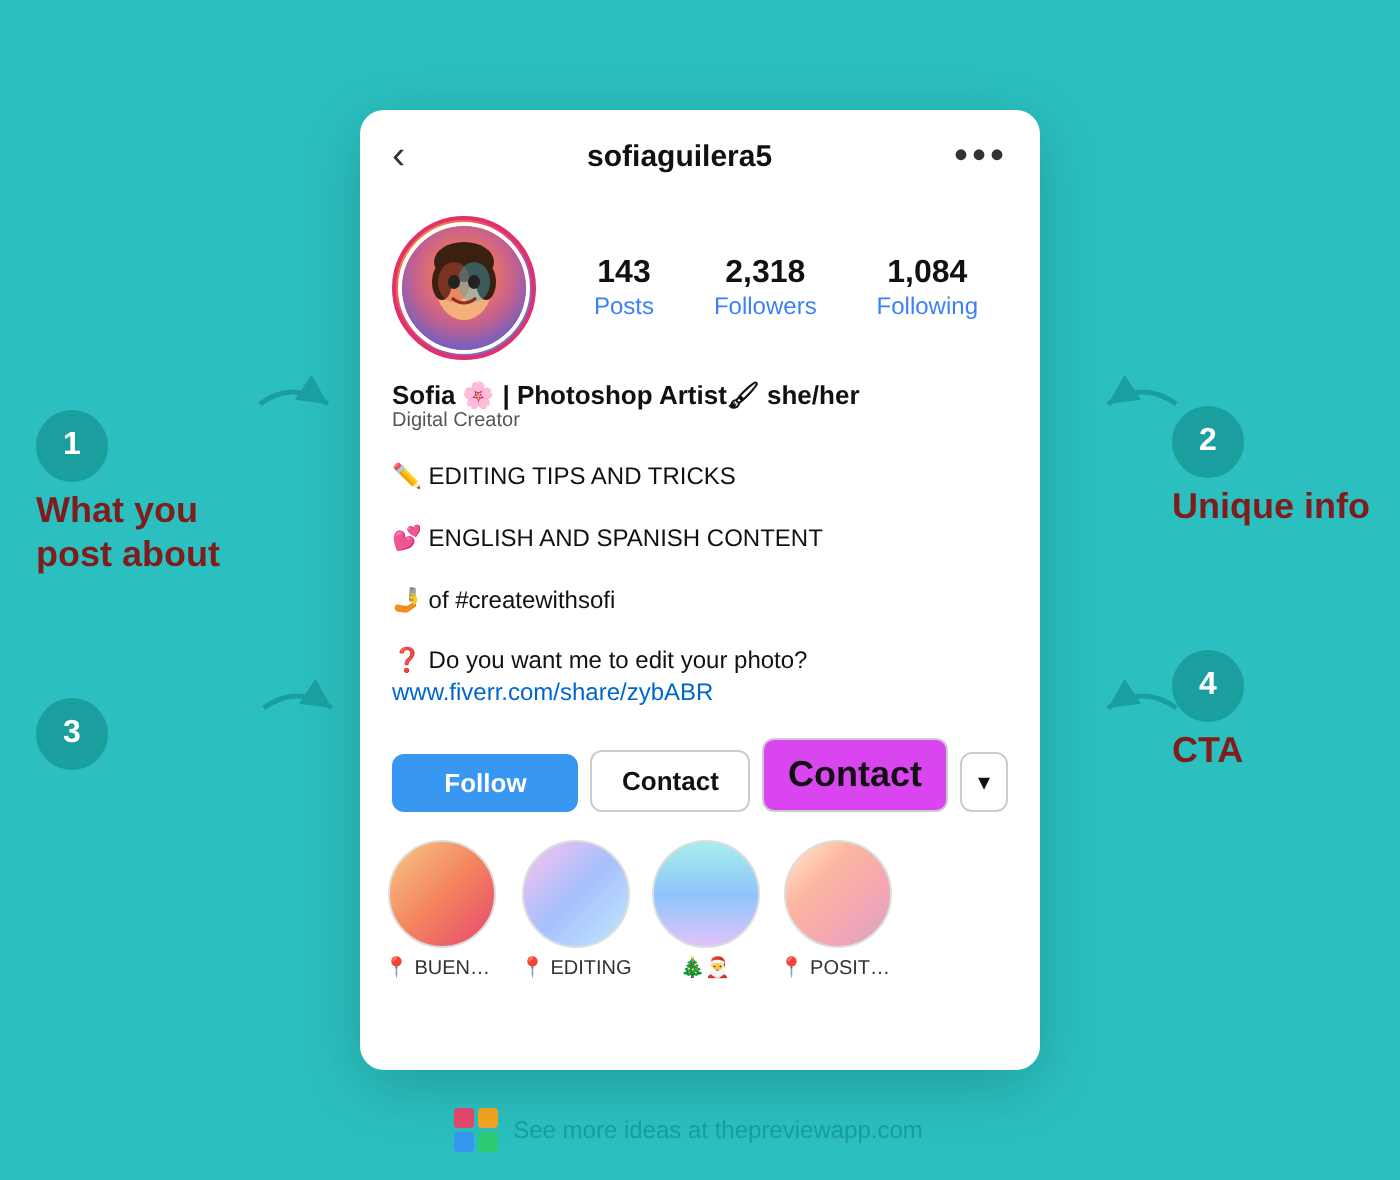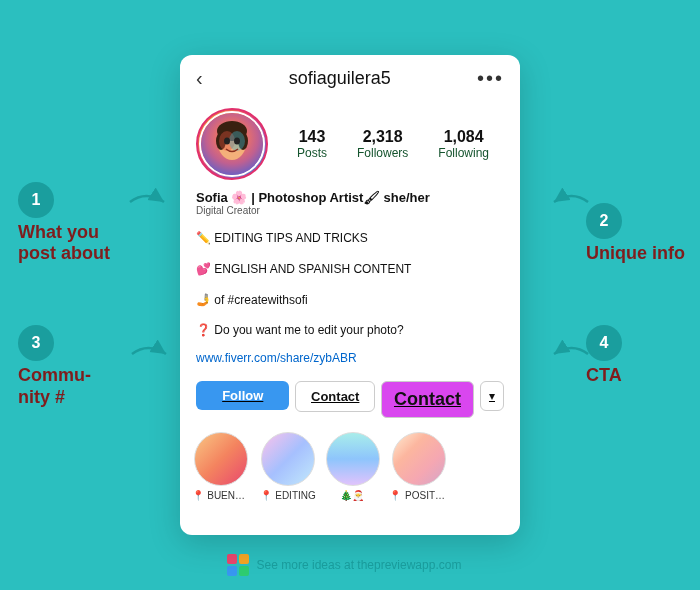--- a/index.html
+++ b/index.html
@@ -93,22 +93,22 @@
       justify-content: space-between;
       padding: 12px 16px 8px;
       border-bottom: none;
     }
     .back-arrow {
       font-size: 20px;
       color: #333;
       cursor: pointer;
     }
     .username-title {
-      font-weight: 400;
-      font-size: 18px;
+      font-weight: 700;
+      font-size: 15px;
       color: #111;
     }
     .more-dots {
       font-size: 20px;
       color: #333;
       letter-spacing: 2px;
     }
 
     
     .profile-section {
@@ -153,21 +153,21 @@
       flex-direction: column;
       align-items: center;
     }
     .stat-number {
       font-weight: 700;
       font-size: 16px;
       color: #111;
     }
     .stat-label {
       font-size: 12px;
-      color: #14532d;
+      color: #3b82f6;
     }
 
     
     .bio-section {
       padding: 2px 16px 8px;
     }
     .bio-name {
       font-weight: 700;
       font-size: 13px;
       color: #111;
@@ -178,30 +178,28 @@
     }
     .bio-line {
       font-size: 12px;
       color: #111;
       margin-top: 14px;
       line-height: 1.4;
     }
     .bio-link {
       font-size: 12px;
       color: #0066cc;
-      margin-top: 12px;
     }
 
     
     .action-buttons {
       display: flex;
       gap: 6px;
       padding: 8px 16px;
-      align-items: flex-start;
-      text-decoration: underline;
+      align-items: flex-end;
     }
     .btn-follow {
       background: #3897f0;
       color: white;
       border: none;
       border-radius: 6px;
       padding: 7px 20px;
       font-weight: 600;
       font-size: 13px;
       cursor: pointer;
@@ -329,22 +327,20 @@
   <div class="annotation-item">
     <div class="row1">
       <div class="annotation-circle">1</div>
     </div>
     <div class="annotation-label">What you post about</div>
   </div>
   <div class="annotation-item">
     <div class="row1">
       <div class="annotation-circle">3</div>
     </div>
-    <div class="annotation-label" style="white-space:pre-line">Commu-
-nity #</div>
   </div>
 </div>
 
 <div class="right-annotations">
   <div class="annotation-item">
     <div class="row1">
       <div class="annotation-circle">2</div>
     </div>
     <div class="annotation-label">Unique info</div>
   </div>

